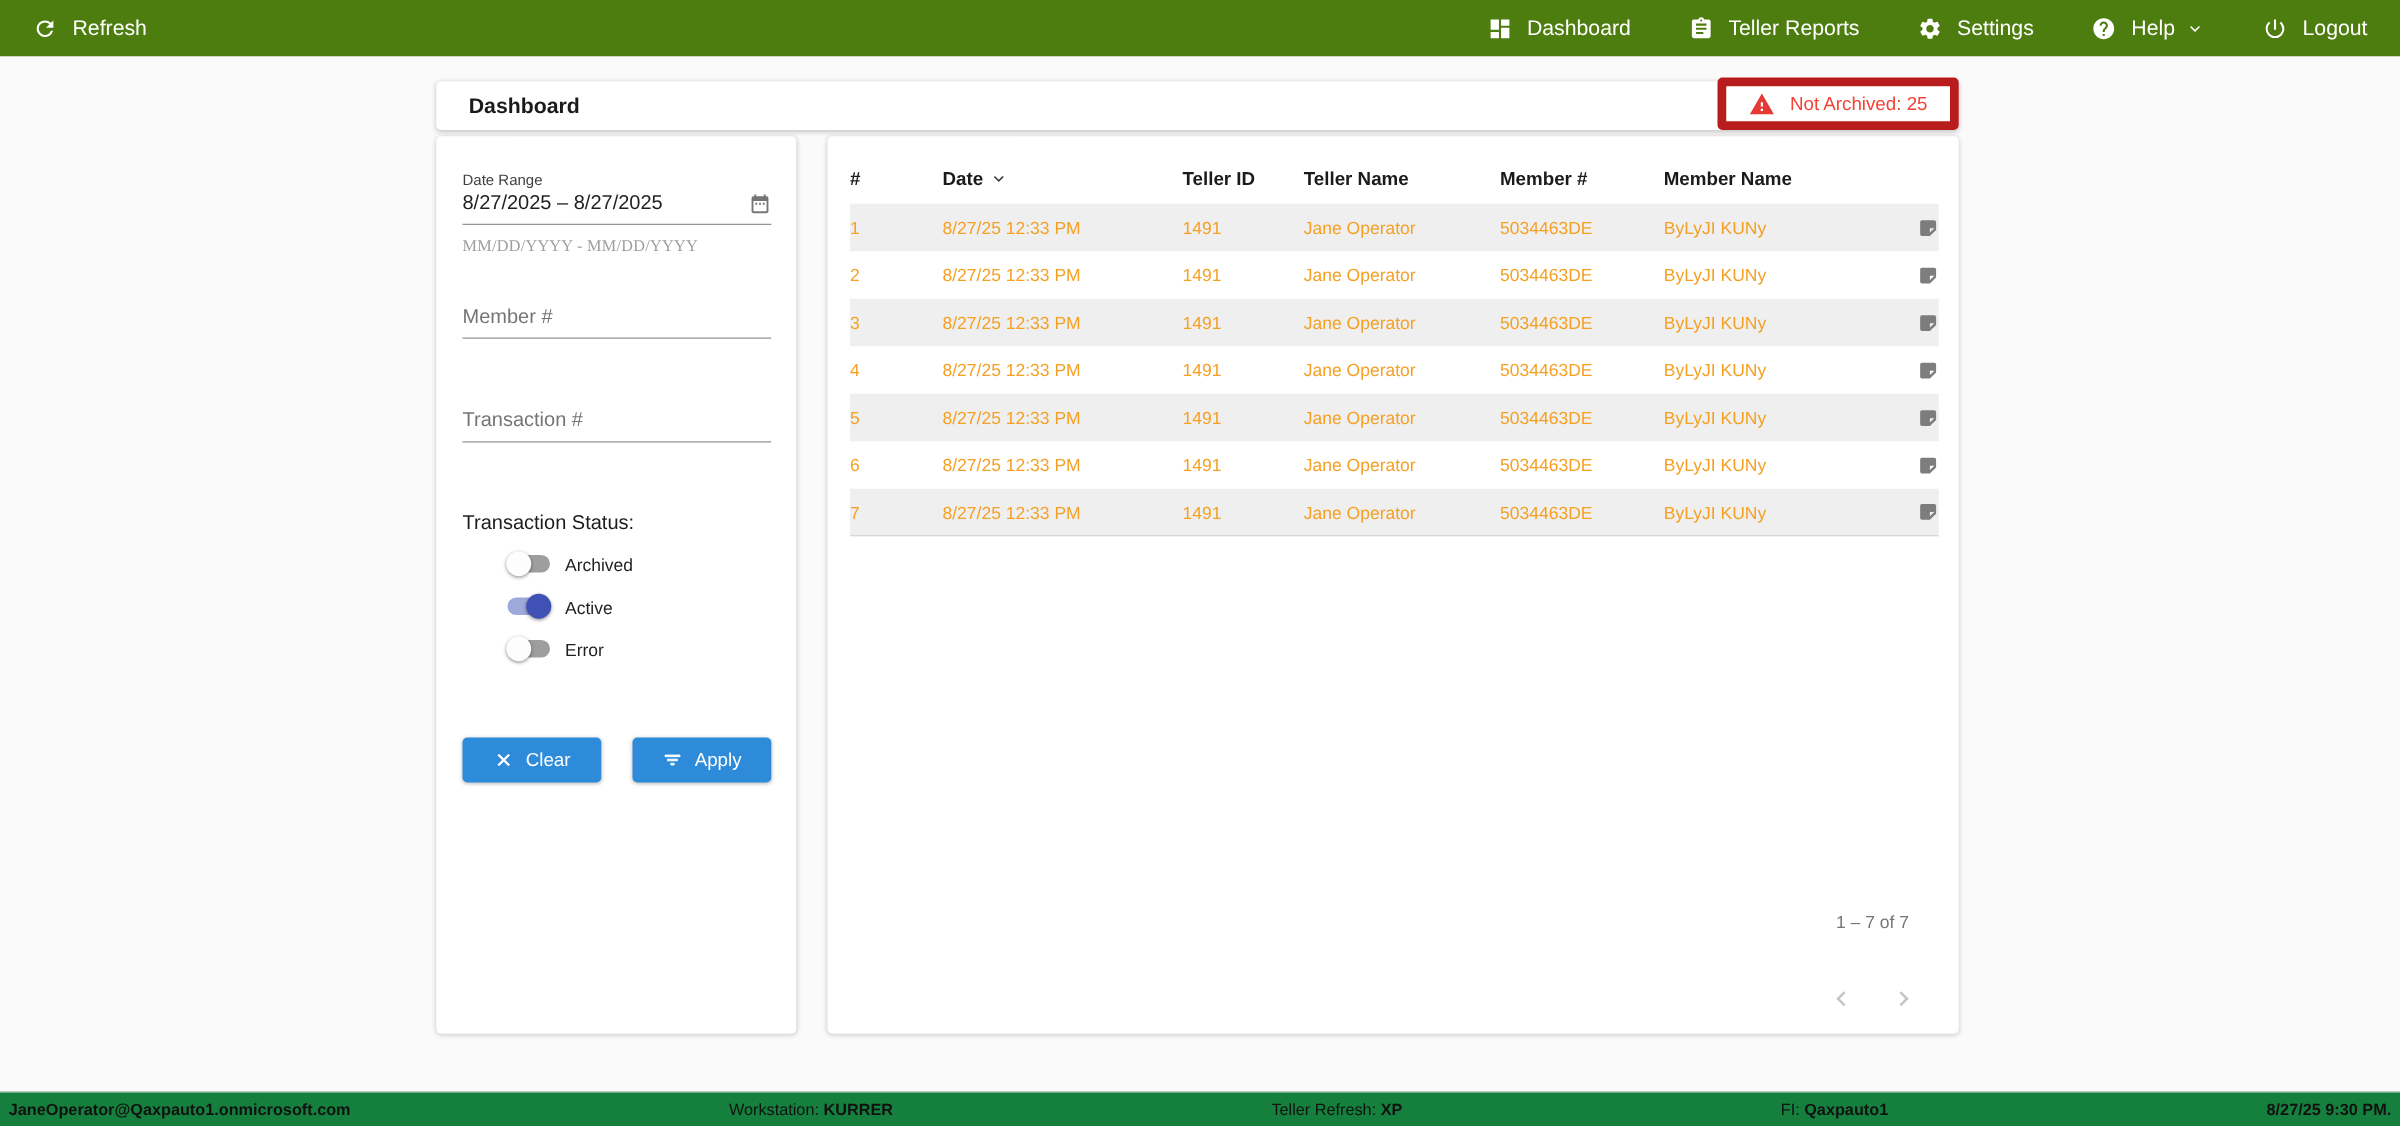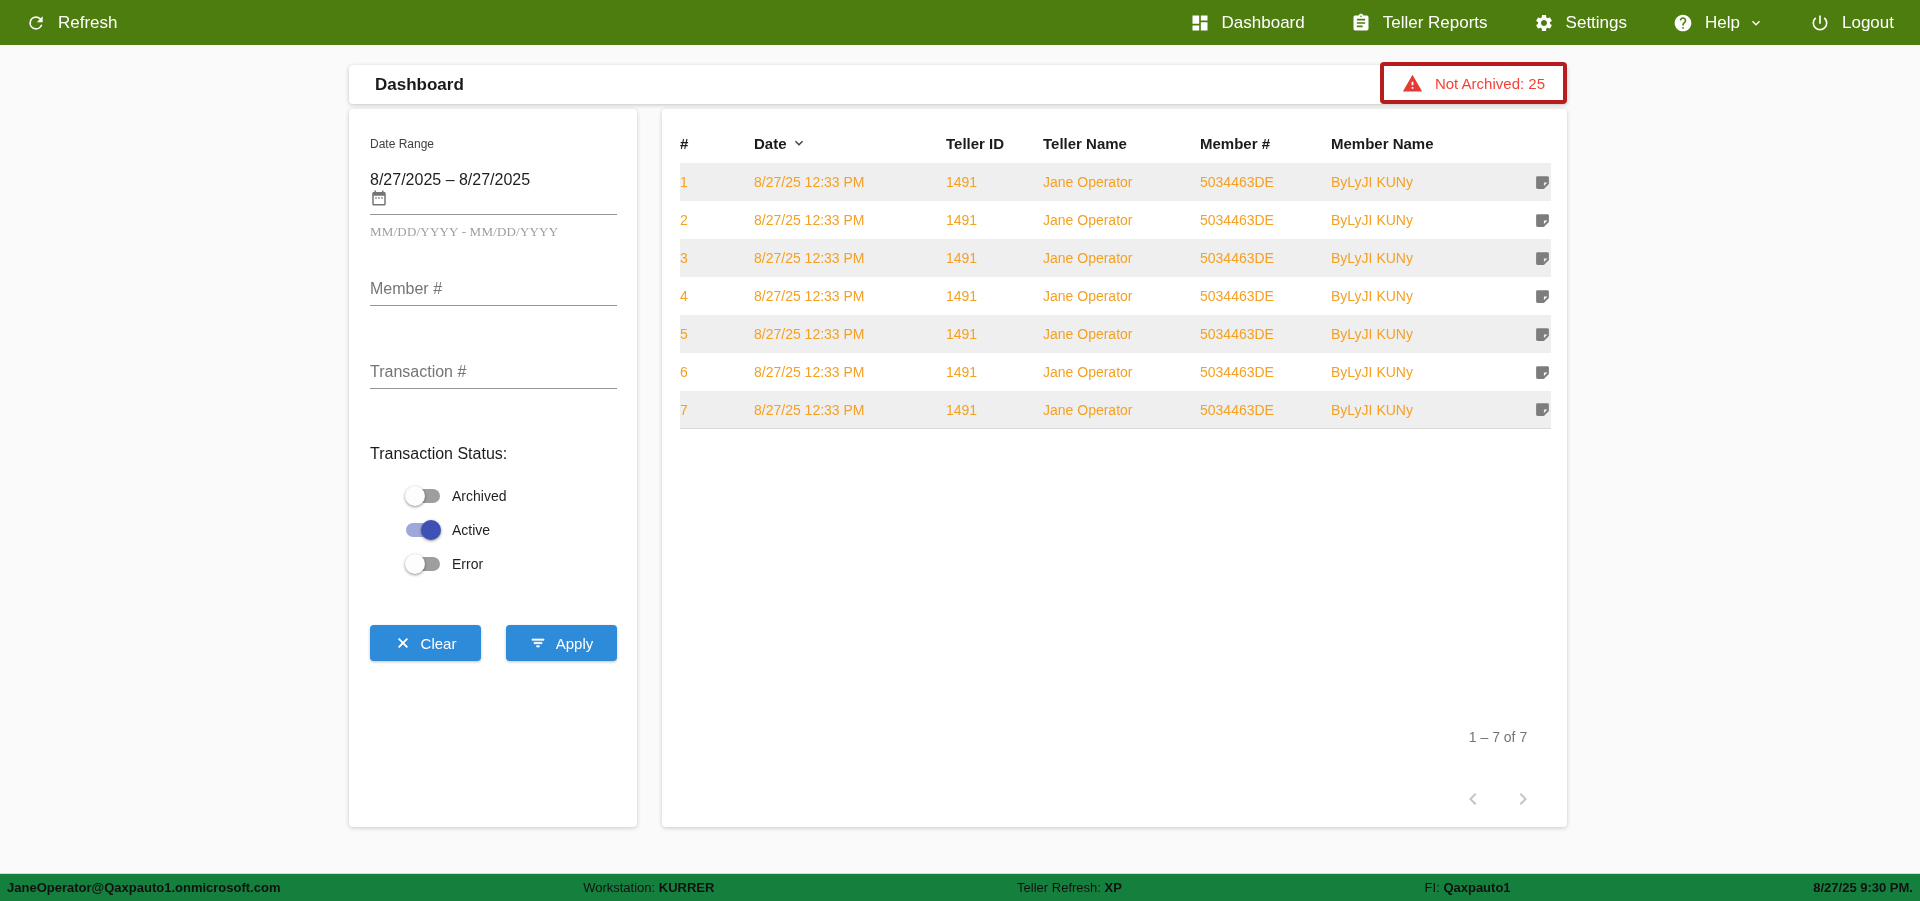--- a/index.html
+++ b/index.html
@@ -30,47 +30,47 @@
   
   .header-row { position:absolute; left:349px; top:65px; width:1218px; height:39px; }
   .title-card {
     position:absolute; inset:0; background:#fff; border-radius:4px;
     box-shadow:0 1px 4px rgba(0,0,0,.22);
     display:flex; align-items:center; padding-left:26px;
   }
   .page-title { font-size:17px; font-weight:bold; color:#1a1a1a; }
   .warn-badge {
     position:absolute; right:0; top:-3px; height:42px;
-    background:#fff; border:4px solid #b91c1c; border-radius:4px;
+    background:#fff; border:7px solid #b91c1c; border-radius:4px;
     display:flex; align-items:center; gap:12px; padding:0 18px;
     color:#F44336; font-size:15px; z-index:2;
   }
   .warn-icon { width:21px; height:21px; fill:#E53935; }
 
   
   .card {
     position:absolute; background:#fff; border-radius:4px;
     box-shadow:0 1px 4px rgba(0,0,0,.2);
   }
   .filter-card { left:349px; top:109px; width:288px; height:718px; padding:28px 20px 0 21px; }
   .table-card  { left:662px; top:109px; width:905px; height:718px; padding:14px 16px 0 18px; }
 
   
   .field-label { font-size:12px; color:#404040; }
-  .date-value-row { display:flex; align-items:flex-start; margin-top:20px;flex-direction:column; }
+  .date-value-row { display:flex; align-items:center; margin-top:3px; }
   .date-value { font-size:16px; color:#1f1f1f; flex:1; }
   .cal-icon { width:18px; height:18px; fill:#757575; cursor:pointer; }
   .underline { border-bottom:1px solid #949494; margin-top:7px; }
   .helper { font-size:13px; color:#9e9e9e; margin-top:9px; letter-spacing:.2px;font-family:Liberation Serif, serif; }
   .text-field { margin-top:40px; }
   .placeholder { font-size:16px; color:#757575; }
   .text-field.second { margin-top:57px; }
   .status-label { font-size:16px; color:#1c1c1c; margin-top:56px; }
   .toggles { margin-top:16px; margin-left:36px; }
-  .toggle-row { display:flex; align-items:center; gap:12px; height:34px; cursor:pointer; }
+  .toggle-row { display:flex; gap:12px; height:34px; cursor:pointer; }
   .switch { position:relative; width:34px; height:14px; border-radius:7px; background:#9e9e9e; }
   .switch .thumb {
     position:absolute; top:-3px; left:-1px; width:20px; height:20px; border-radius:50%;
     background:#fdfdfd; box-shadow:0 1px 3px rgba(0,0,0,.45);
   }
   .switch.on { background:#9FA8DA; }
   .switch.on .thumb { left:auto; right:-1px; background:#3F51B5; }
   .toggle-label { font-size:14px; color:#1f1f1f; }
   .btn-row { display:flex; gap:25px; margin-top:44px; }
   .btn {

